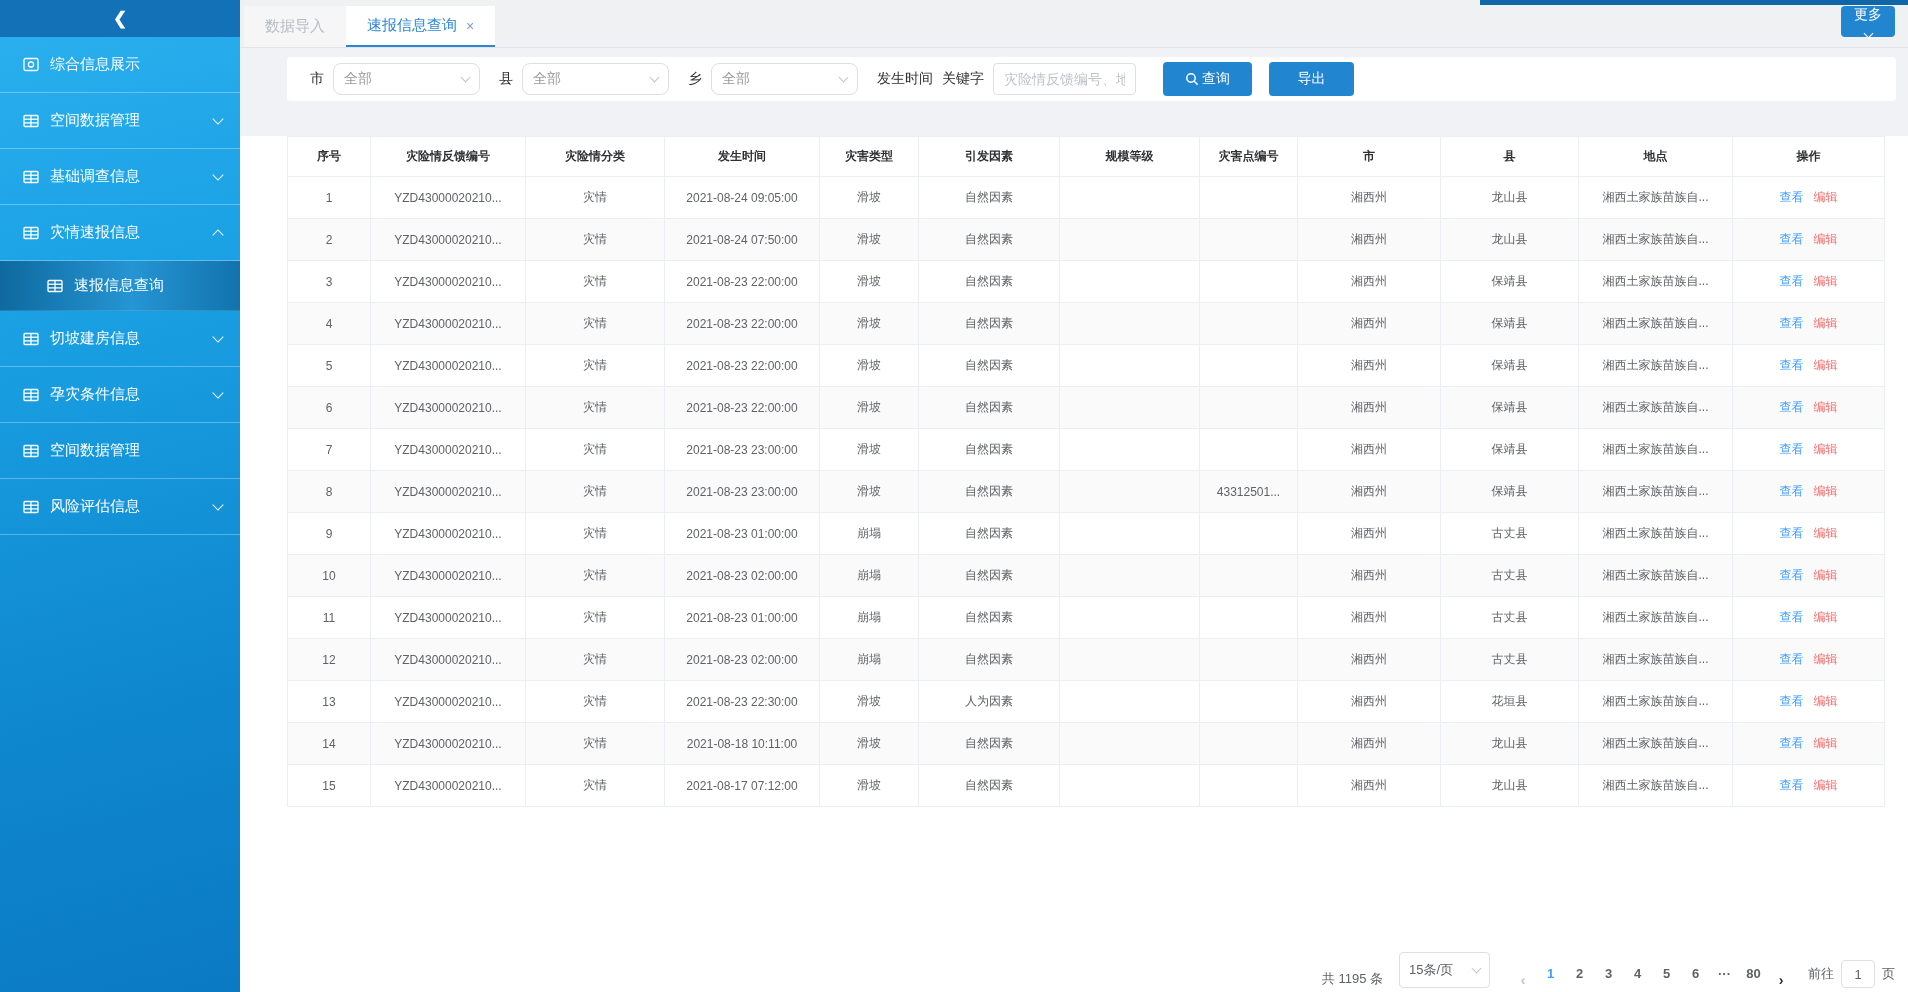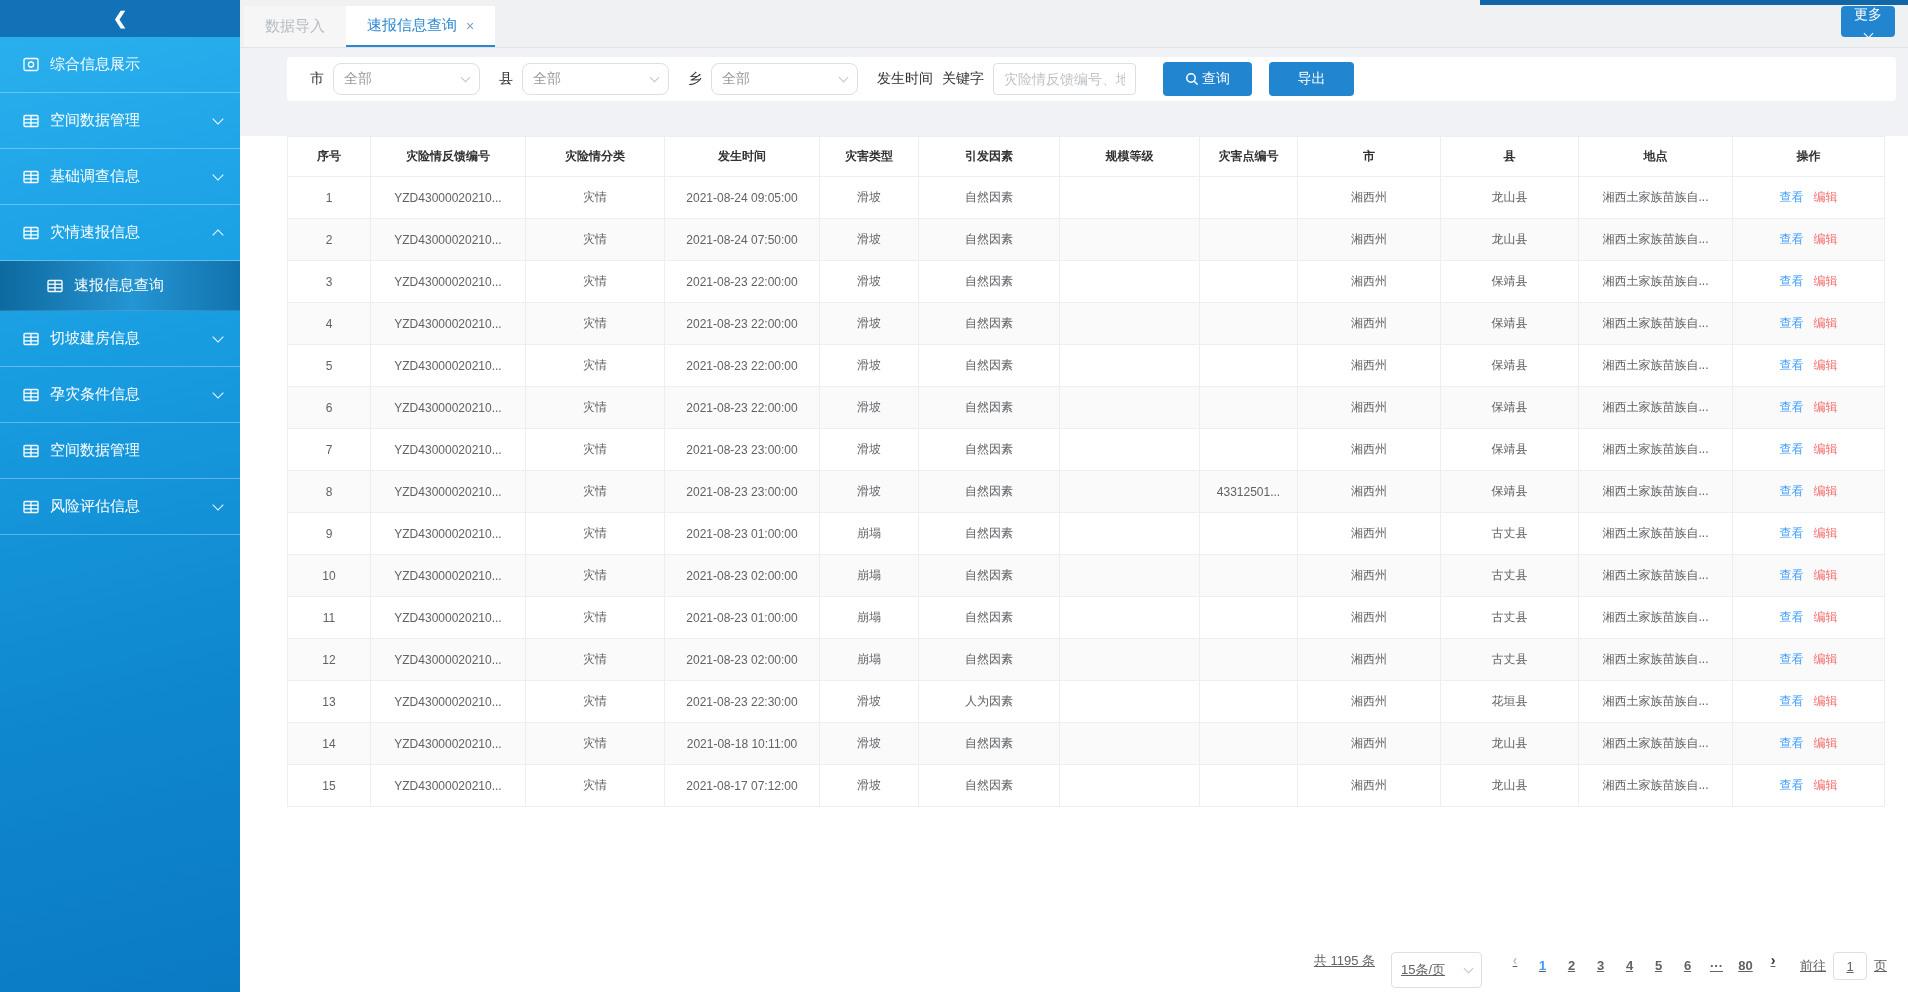--- a/index.html
+++ b/index.html
@@ -65,22 +65,22 @@
   th { height: 40px; color: #303133; font-weight: bold; border: 1px solid #ebeef5; background: #fff;
     text-align: center; padding: 0 4px; }
   td { height: 42px; color: #606266; border: 1px solid #ebeef5; text-align: center; padding: 0 6px;
     overflow: hidden; white-space: nowrap; text-overflow: ellipsis; background: #fff; }
   tbody tr:nth-child(even) td { background: #fafafa; }
   .lnk { cursor: pointer; margin: 0 5px; }
   .lnk.view { color: #409eff; }
   .lnk.edit { color: #f56c6c; }
 
   
-  .pagination { position: absolute; right: 21px; bottom: 4px; display: flex; align-items: flex-start;
-    font-size: 13px; color: #606266; z-index: 8; text-decoration: underline; }
+  .pagination { position: absolute; right: 13px; bottom: 4px; display: flex; align-items: flex-end;
+    font-size: 13px; color: #606266; z-index: 8; }
   .pg-total { margin-right: 16px; }
   .psize { width: 91px; height: 36px; border: 1px solid #dcdfe6; border-radius: 4px; background: #fff;
     display: flex; align-items: center; padding: 0 9px; margin-right: 20px; cursor: pointer; }
   .pg-arrow { min-width: 26px; text-align: center; font-size: 14px; cursor: pointer; font-weight: bold; }
   .pg-arrow.prev { color: #c0c4cc; }
   .pg-arrow.next { color: #303133; }
   .pg-num { min-width: 29px; height: 28px; line-height: 28px; text-align: center; font-weight: 600;
     color: #606266; cursor: pointer; }
   .pg-num.active { color: #409eff; }
   .pg-goto { margin-left: 14px; display: flex; align-items: center; gap: 7px; }

